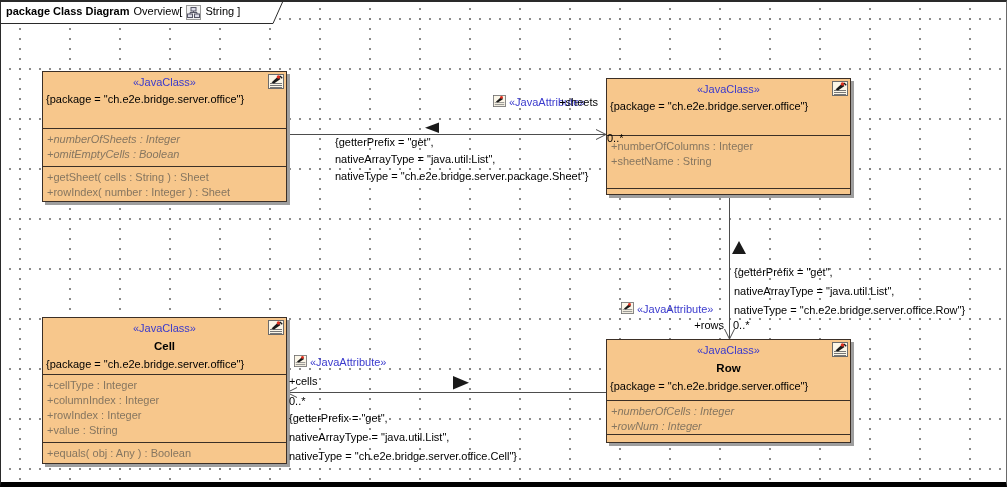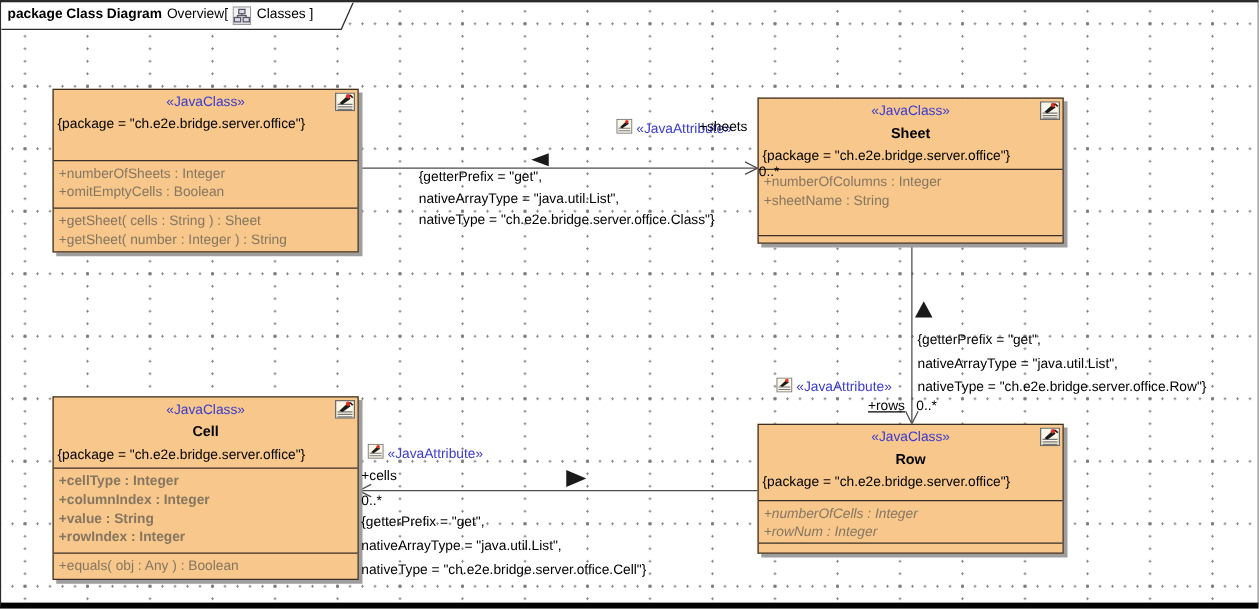--- a/index.html
+++ b/index.html
@@ -68,34 +68,33 @@
               <rect x="0.5" y="0.5" width="15" height="14" fill="#fbf6e8" stroke="#6b6b6b"></rect>
               <line x1="2" y1="9.5" x2="14" y2="9.5" stroke="#777"></line>
               <line x1="2" y1="11.5" x2="14" y2="11.5" stroke="#777"></line>
               <line x1="2" y1="13.5" x2="14" y2="13.5" stroke="#777"></line>
               <path d="M3.5 8.5 L10 2.5 L12.5 5 L6 9.5 Z" fill="#1a1a1a"></path>
               <circle cx="10.5" cy="3" r="1.8" fill="#e03020"></circle>
               <path d="M12 2 l2.2 2.2" stroke="#1a1a1a" stroke-width="1.4"></path>
             </svg>
         </span>
       </div>
-      <div class="cmp attrs" style="height:38px;">
+      <div class="cmp attrs" style="height:38px;font-style:italic;">
         <div class="member">+numberOfSheets : Integer</div>
         <div class="member">+omitEmptyCells : Boolean</div>
       </div>
       <div class="cmp ops" style="height:35px;">
         <div class="member">+getSheet( cells : String ) : Sheet</div>
-        <div class="member">+getSheet( number : Integer ) : String</div>
+        <div class="member">+rowIndex( number : Integer ) : Sheet</div>
       </div>
     </div>
 
     <div class="uml-class" style="left:605px;top:76px;width:245px;height:117px;">
       <div class="cmp hdr" style="height:56px;">
         <div class="stereo">«JavaClass»</div>
-        <div class="cname">Sheet</div>
         <div class="pkg">{package = "ch.e2e.bridge.server.office"}</div>
         <span class="cls-icon">
           <svg width="16" height="15" viewBox="0 0 16 15">
               <rect x="0.5" y="0.5" width="15" height="14" fill="#fbf6e8" stroke="#6b6b6b"></rect>
               <line x1="2" y1="9.5" x2="14" y2="9.5" stroke="#777"></line>
               <line x1="2" y1="11.5" x2="14" y2="11.5" stroke="#777"></line>
               <line x1="2" y1="13.5" x2="14" y2="13.5" stroke="#777"></line>
               <path d="M3.5 8.5 L10 2.5 L12.5 5 L6 9.5 Z" fill="#1a1a1a"></path>
               <circle cx="10.5" cy="3" r="1.8" fill="#e03020"></circle>
               <path d="M12 2 l2.2 2.2" stroke="#1a1a1a" stroke-width="1.4"></path>
@@ -119,25 +118,25 @@
               <rect x="0.5" y="0.5" width="15" height="14" fill="#fbf6e8" stroke="#6b6b6b"></rect>
               <line x1="2" y1="9.5" x2="14" y2="9.5" stroke="#777"></line>
               <line x1="2" y1="11.5" x2="14" y2="11.5" stroke="#777"></line>
               <line x1="2" y1="13.5" x2="14" y2="13.5" stroke="#777"></line>
               <path d="M3.5 8.5 L10 2.5 L12.5 5 L6 9.5 Z" fill="#1a1a1a"></path>
               <circle cx="10.5" cy="3" r="1.8" fill="#e03020"></circle>
               <path d="M12 2 l2.2 2.2" stroke="#1a1a1a" stroke-width="1.4"></path>
             </svg>
         </span>
       </div>
-      <div class="cmp attrs" style="height:68px;font-weight:bold;">
+      <div class="cmp attrs" style="height:68px;">
         <div class="member">+cellType : Integer</div>
         <div class="member">+columnIndex : Integer</div>
+        <div class="member">+rowIndex : Integer</div>
         <div class="member">+value : String</div>
-        <div class="member">+rowIndex : Integer</div>
       </div>
       <div class="cmp ops" style="height:34px;">
         <div class="member">+equals( obj : Any ) : Boolean</div>
       </div>
     </div>
 
     <div class="uml-class" style="left:605px;top:337px;width:245px;height:104px;">
       <div class="cmp hdr" style="height:60px;">
         <div class="stereo">«JavaClass»</div>
         <div class="cname">Row</div>
@@ -169,34 +168,34 @@
             <path d="M3.5 8.5 L10 2.5 L12.5 5 L6 9.5 Z" fill="#1a1a1a"></path>
             <circle cx="10.5" cy="3" r="1.8" fill="#e03020"></circle>
           </svg></span>
       <span>«JavaAttribute»</span>
     </div>
     <div class="lbl right" style="left:540px;top:94px;width:57px;text-align:right;">+sheets</div>
     <div class="lbl" style="left:606px;top:130px;">0..*</div>
     <div class="lbl constraint" style="left:334px;top:134px;">
       <div>{getterPrefix = "get",</div>
       <div>nativeArrayType = "java.util.List",</div>
-      <div>nativeType = "ch.e2e.bridge.server.office.Class"}</div>
+      <div>nativeType = "ch.e2e.bridge.server.package.Sheet"}</div>
     </div>
 
     <div class="lbl lbl-stereo" style="left:620px;top:300px;">
       <span><svg width="13" height="12" viewBox="0 0 16 15">
             <rect x="0.5" y="0.5" width="15" height="14" fill="#fbf6e8" stroke="#6b6b6b"></rect>
             <line x1="2" y1="9.5" x2="14" y2="9.5" stroke="#777"></line>
             <line x1="2" y1="12" x2="14" y2="12" stroke="#777"></line>
             <path d="M3.5 8.5 L10 2.5 L12.5 5 L6 9.5 Z" fill="#1a1a1a"></path>
             <circle cx="10.5" cy="3" r="1.8" fill="#e03020"></circle>
           </svg></span>
       <span>«JavaAttribute»</span>
     </div>
-    <div class="lbl right" style="left:680px;top:317px;width:43px;text-decoration:underline;">+rows</div>
+    <div class="lbl right" style="left:680px;top:317px;width:43px;">+rows</div>
     <div class="lbl" style="left:732px;top:317px;">0..*</div>
     <div class="lbl constraint lh19" style="left:733px;top:264px;">
       <div>{getterPrefix = "get",</div>
       <div>nativeArrayType = "java.util.List",</div>
       <div>nativeType = "ch.e2e.bridge.server.office.Row"}</div>
     </div>
 
     <div class="lbl lbl-stereo" style="left:293px;top:353px;">
       <span><svg width="13" height="12" viewBox="0 0 16 15">
             <rect x="0.5" y="0.5" width="15" height="14" fill="#fbf6e8" stroke="#6b6b6b"></rect>
@@ -224,18 +223,18 @@
         <span>Overview[</span>
         <span style="line-height:0;">
           <svg width="15" height="15" viewBox="0 0 15 15">
               <rect x="0.5" y="0.5" width="14" height="14" fill="#f2f2f2" stroke="#999"></rect>
               <rect x="5" y="2.5" width="5" height="3.5" fill="#dcdce8" stroke="#556"></rect>
               <rect x="1.5" y="9" width="5" height="3.5" fill="#dcdce8" stroke="#556"></rect>
               <rect x="8.5" y="9" width="5" height="3.5" fill="#dcdce8" stroke="#556"></rect>
               <path d="M7.5 6 v1.5 M4 9 v-1.5 h7 v1.5" stroke="#556" fill="none"></path>
             </svg>
         </span>
-        <span>Classes ]</span>
+        <span>String ]</span>
       </div>
     </div>
 
   </div>
 </div>
 
 </body></html>

